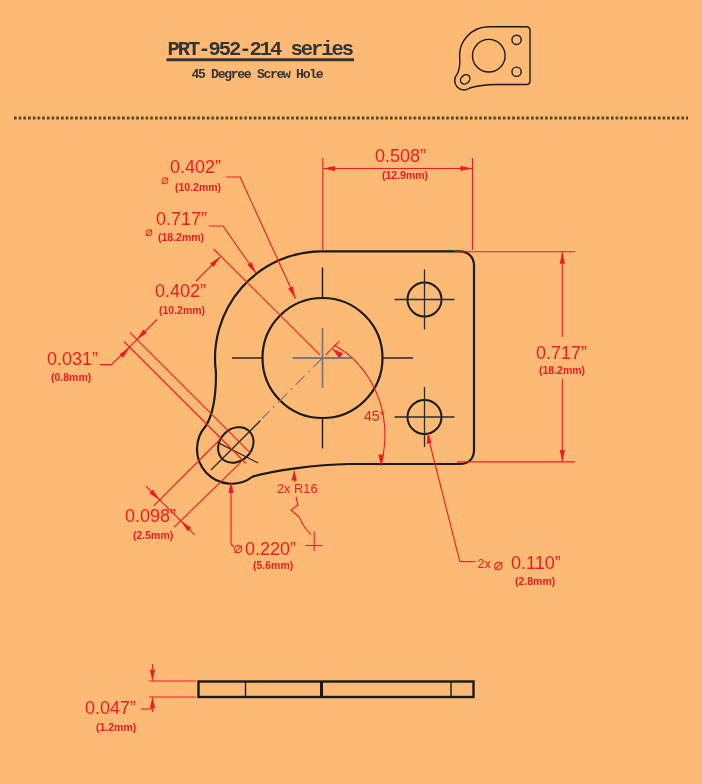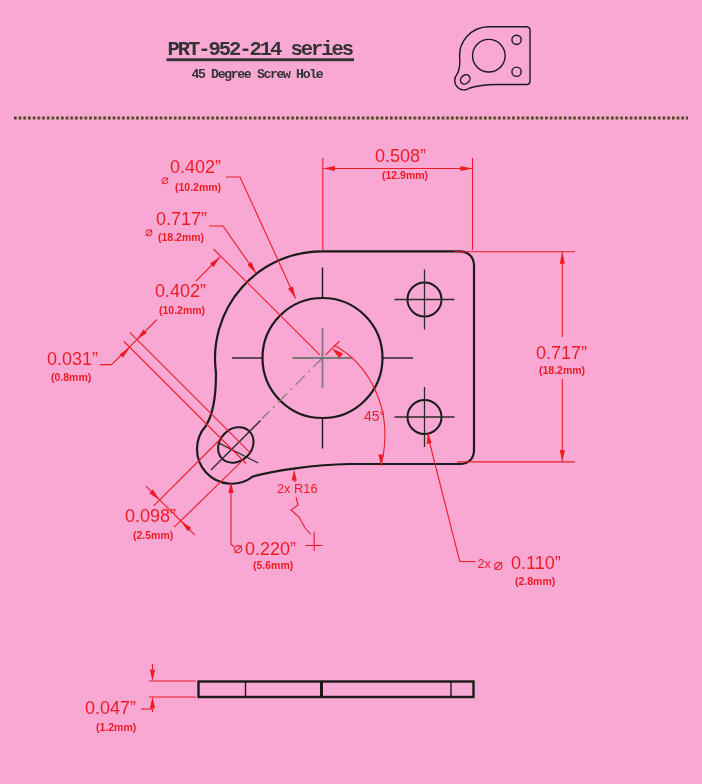--- a/index.html
+++ b/index.html
@@ -1,16 +1,16 @@
 <!DOCTYPE html>
 <html><head>
 <meta charset="utf-8">
 <style>
 html,body{margin:0;padding:0;background:#ffffff;}
-#page{position:relative;width:702px;height:784px;background:#f9a8d4;overflow:hidden;}
+#page{position:relative;width:702px;height:784px;background:#fdba74;overflow:hidden;}
 svg{position:absolute;top:0;left:0;}
 </style>
 </head>
 <body>
 <div id="page">
 <svg width="702" height="784" viewBox="0 0 702 784" font-family="Liberation Sans, sans-serif">
 
 <text x="167.5" y="55" font-family="Liberation Mono, monospace" font-size="20.5" font-weight="bold" fill="#333333" letter-spacing="-2.05">PRT-952-214 series</text>
 
 <rect x="166.5" y="58.3" width="187.5" height="2.9" fill="#333333"></rect>

